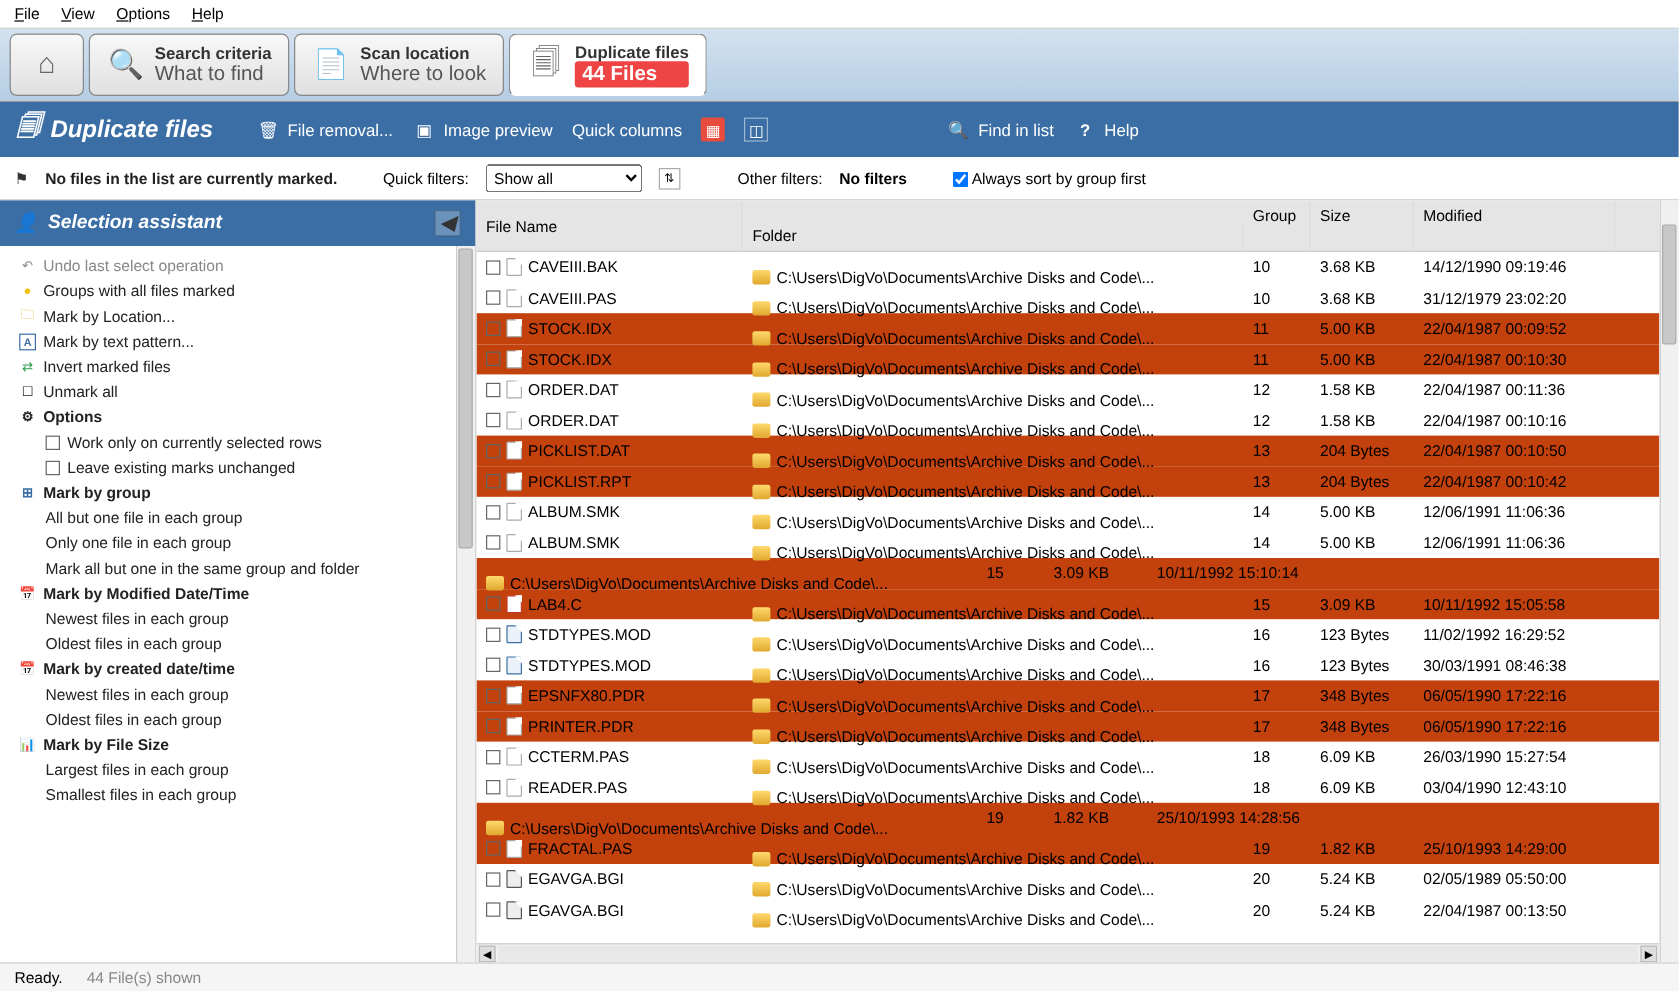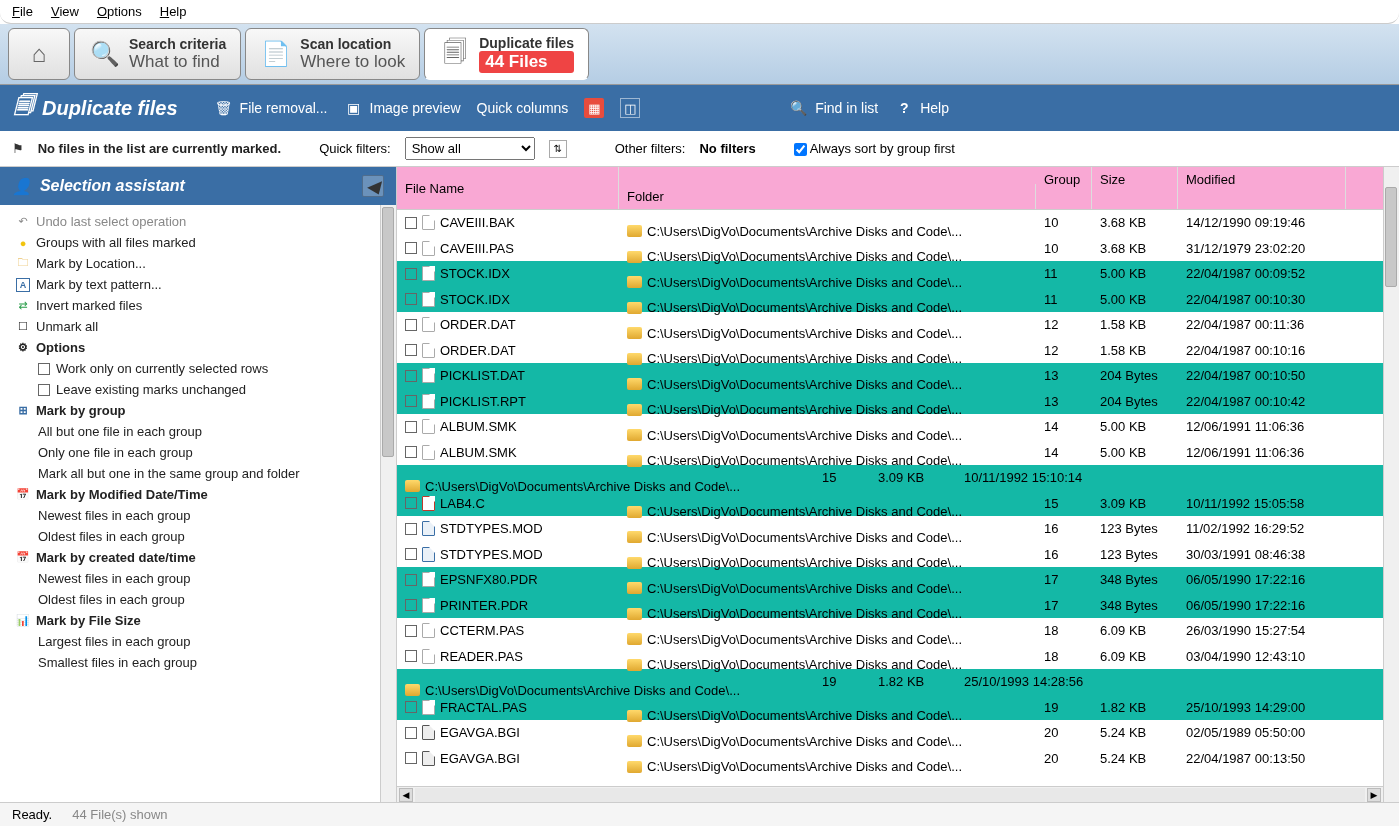--- a/index.html
+++ b/index.html
@@ -1,19 +1,19 @@
 <!DOCTYPE html>
 <html><head>
 <meta charset="utf-8">
 <style>
 * { margin: 0; padding: 0; box-sizing: border-box; font-family: "Segoe UI", Tahoma, sans-serif; }
 body { background: #fff; width: 1399px; height: 828px; overflow: hidden; font-size: 13px; }
 
 
-.menubar { display: flex; gap: 18px; padding: 4px 12px; border-bottom: 1px solid #ccc; background: #fff; border-radius: 11px; }
+.menubar { display: flex; gap: 18px; padding: 4px 12px; border-bottom: 1px solid #ccc; background: #fff; }
 .menubar span { cursor: pointer; }
 .menubar span u { text-decoration: underline; }
 
 
 .toolbar { display: flex; gap: 4px; padding: 4px 8px; background: linear-gradient(#d3e2f0, #b5cde4); border-bottom: 1px solid #999; }
 .tab { display: flex; align-items: center; gap: 8px; padding: 6px 14px; border: 1px solid #888; border-radius: 6px; background: linear-gradient(#f8f8f8, #e0e0e0); cursor: pointer; }
 .tab.active { background: #fff; border-bottom-color: #fff; }
 .tab .title { font-weight: bold; font-size: 14px; color: #333; }
 .tab .sub { font-size: 17px; color: #555; }
 .tab .sub.badge { background: #ef4444; color: #fff; padding: 1px 6px; border-radius: 3px; font-weight: bold; }
@@ -44,25 +44,25 @@
 .sidebar-header .collapse { width: 22px; height: 22px; background: rgba(255,255,255,0.25); border: 1px solid rgba(0,0,0,0.25); display: inline-flex; align-items: center; justify-content: center; color: #333; border-radius:2px;}
 .sidebar-body { flex: 1; overflow-y: auto; padding: 6px 4px; position: relative; }
 .sb-item { padding: 3px 8px 3px 12px; cursor: pointer; display: flex; align-items: center; gap: 6px; font-size: 13px; color: #222; }
 .sb-item.heading { font-weight: bold; }
 .sb-item.sub { padding-left: 34px; }
 .sb-item.muted { color: #888; }
 .sb-icon { width: 14px; height: 14px; display: inline-flex; align-items: center; justify-content: center; font-size: 11px; }
 
 
 .filesection { flex: 1; display: flex; flex-direction: column; overflow: hidden; }
-.file-header { display: flex; border-bottom: 1px solid #ccc; background: #f9a8d4; font-size: 13px; }
+.file-header { display: flex; border-bottom: 1px solid #ccc; background: #e5e5e5; font-size: 13px; }
 .file-header .col { padding: 5px 8px; border-right: 1px solid #ddd; text-align: left; }
 .file-rows { flex: 1; overflow-y: auto; overflow-x: auto; }
 .file-row { display: flex; font-size: 13px; height: 25.5px; align-items: center; }
-.file-row.alt { background: #14b8a6; }
+.file-row.alt { background: #c2410c; }
 .file-row .col { padding: 3px 8px; overflow: hidden; white-space: nowrap; text-overflow: ellipsis; }
 .col-name { width: 222px; display: flex; align-items: center; gap: 5px; }
 .col-folder { width: 417px; display: flex; align-items: center; gap: 5px; margin-top: 17px; }
 .col-group { width: 56px; }
 .col-size { width: 86px; }
 .col-mod { width: 168px; }
 .chk { width: 12px; height: 12px; border: 1px solid #666; flex-shrink: 0; }
 .file-icon { width: 13px; height: 15px; border: 1px solid #aaa; background: #fff; flex-shrink: 0; border-radius: 1px; position: relative; }
 .file-icon::after { content: ""; position: absolute; top: -1px; right: -1px; border: 3px solid transparent; border-top-color: #fff; border-right-color: #fff; }
 .file-icon.c { border-color: #c0392b; }

